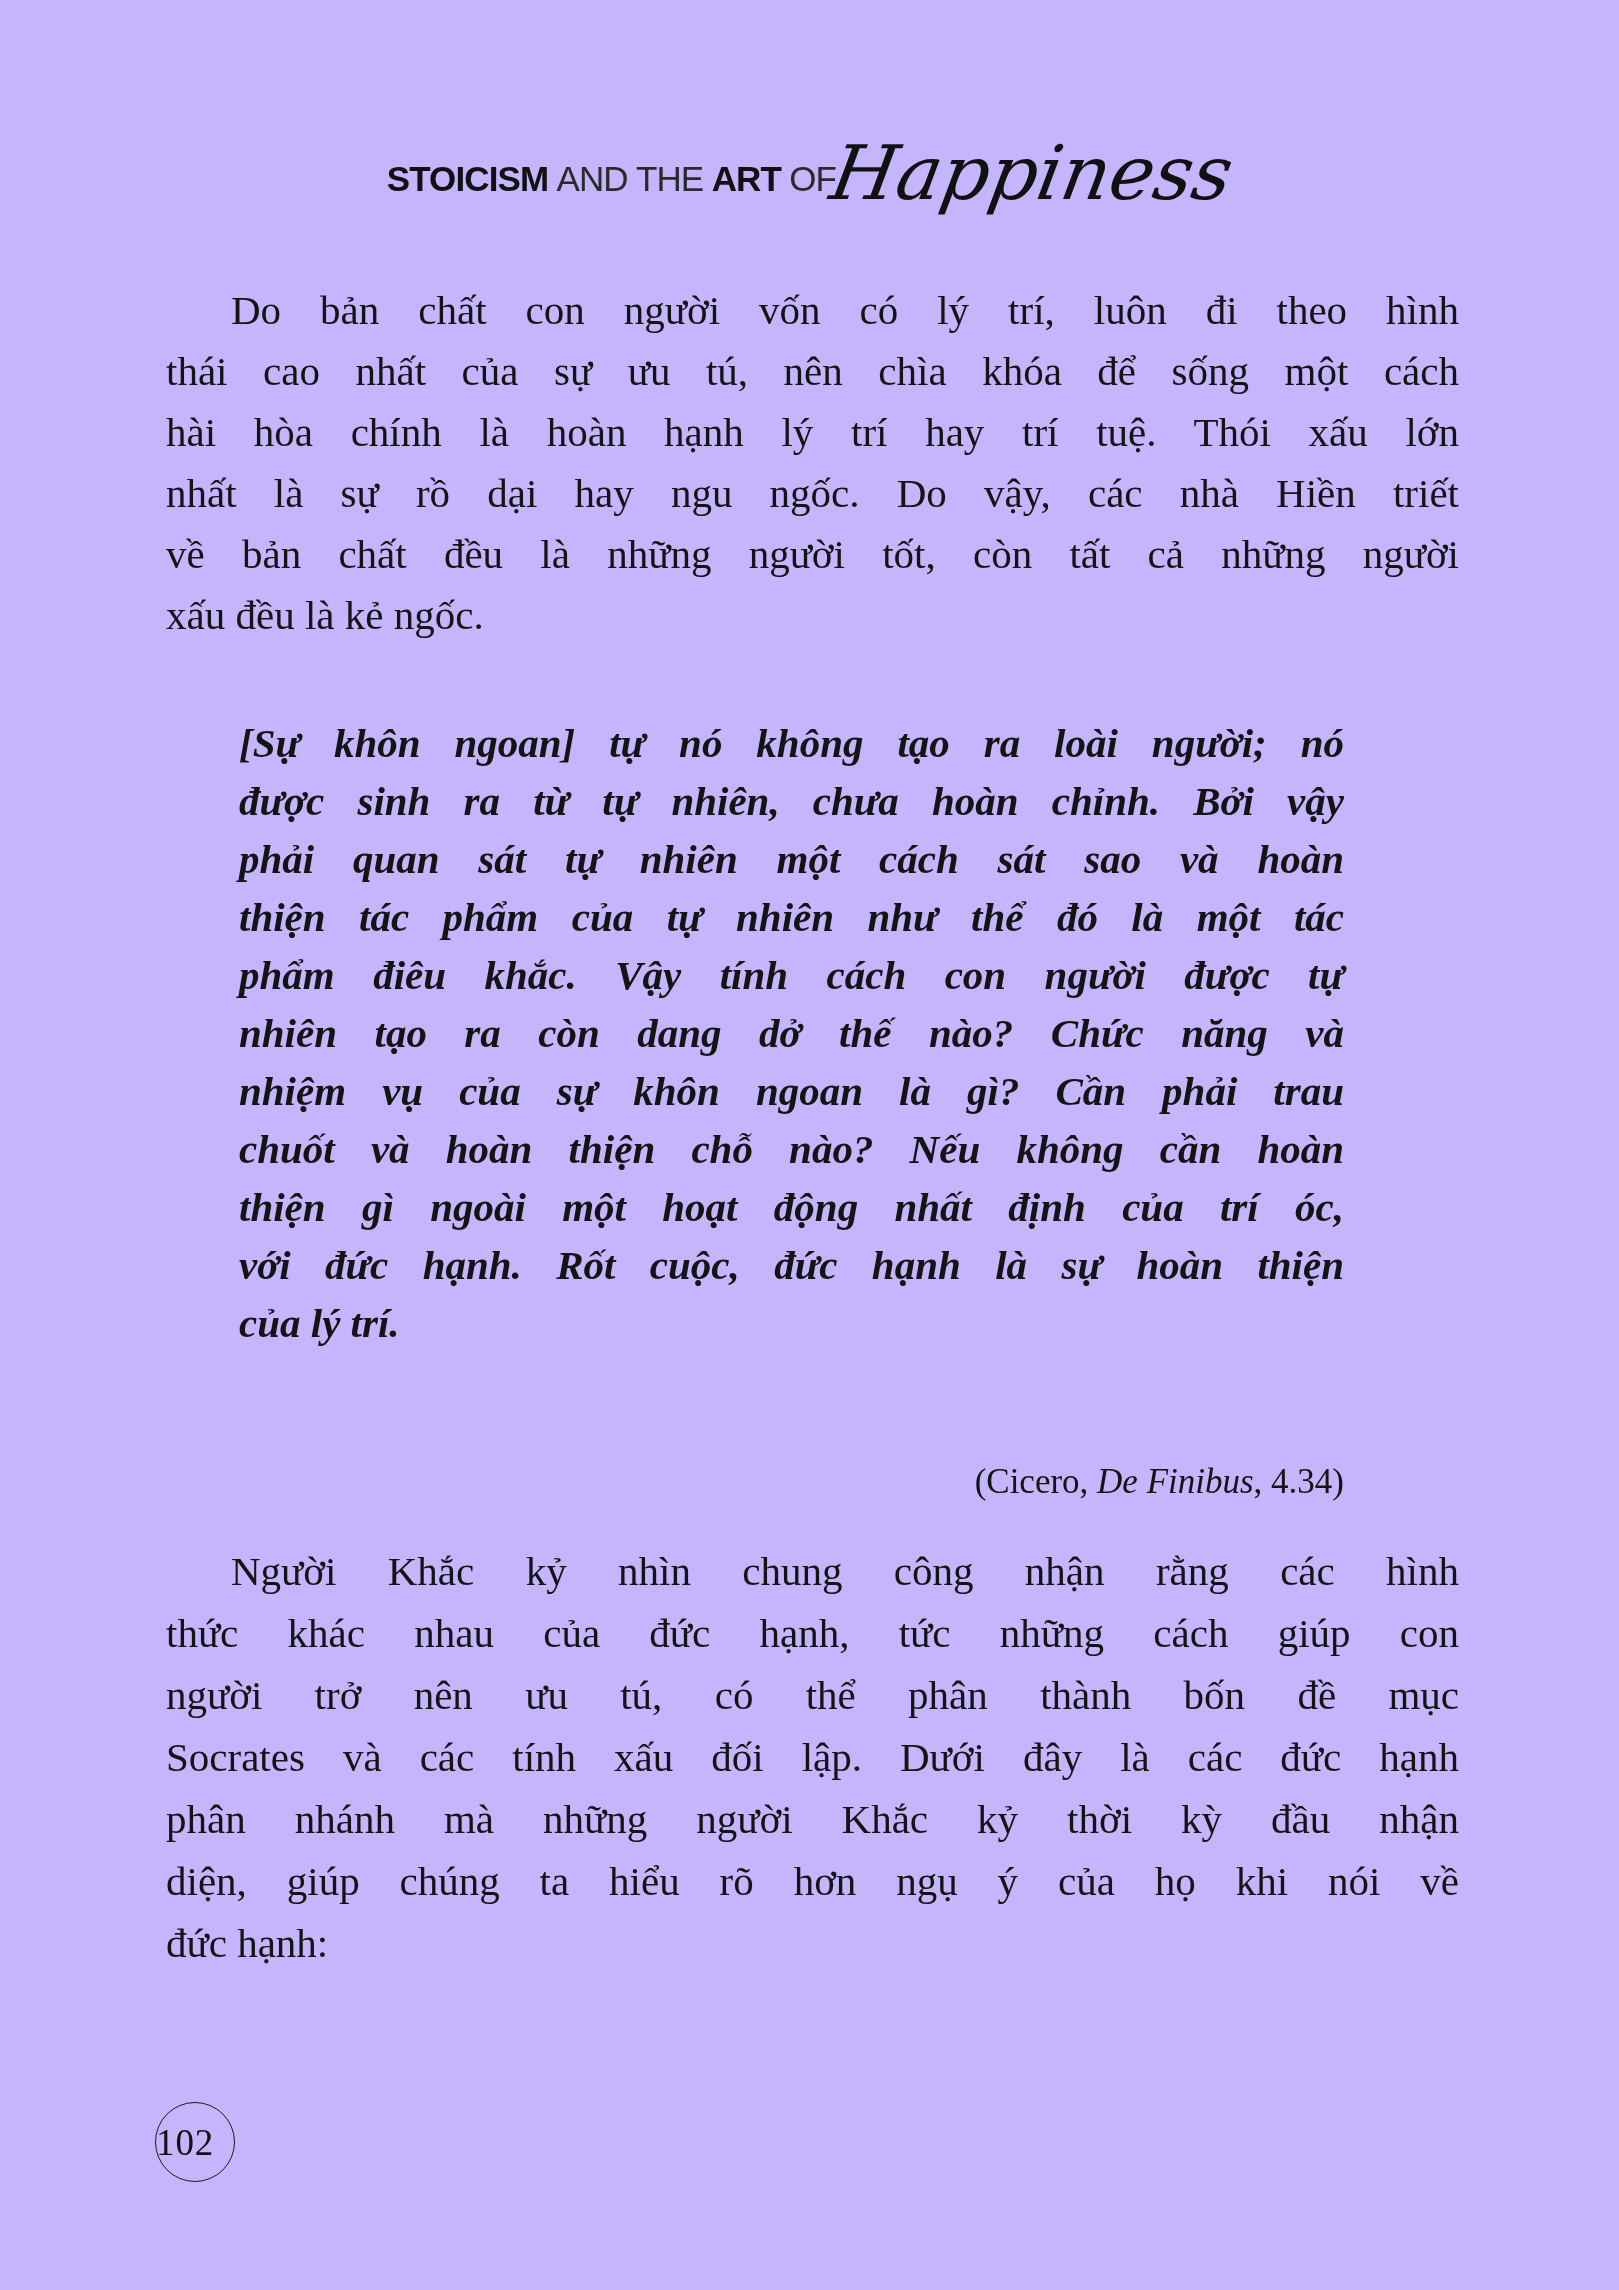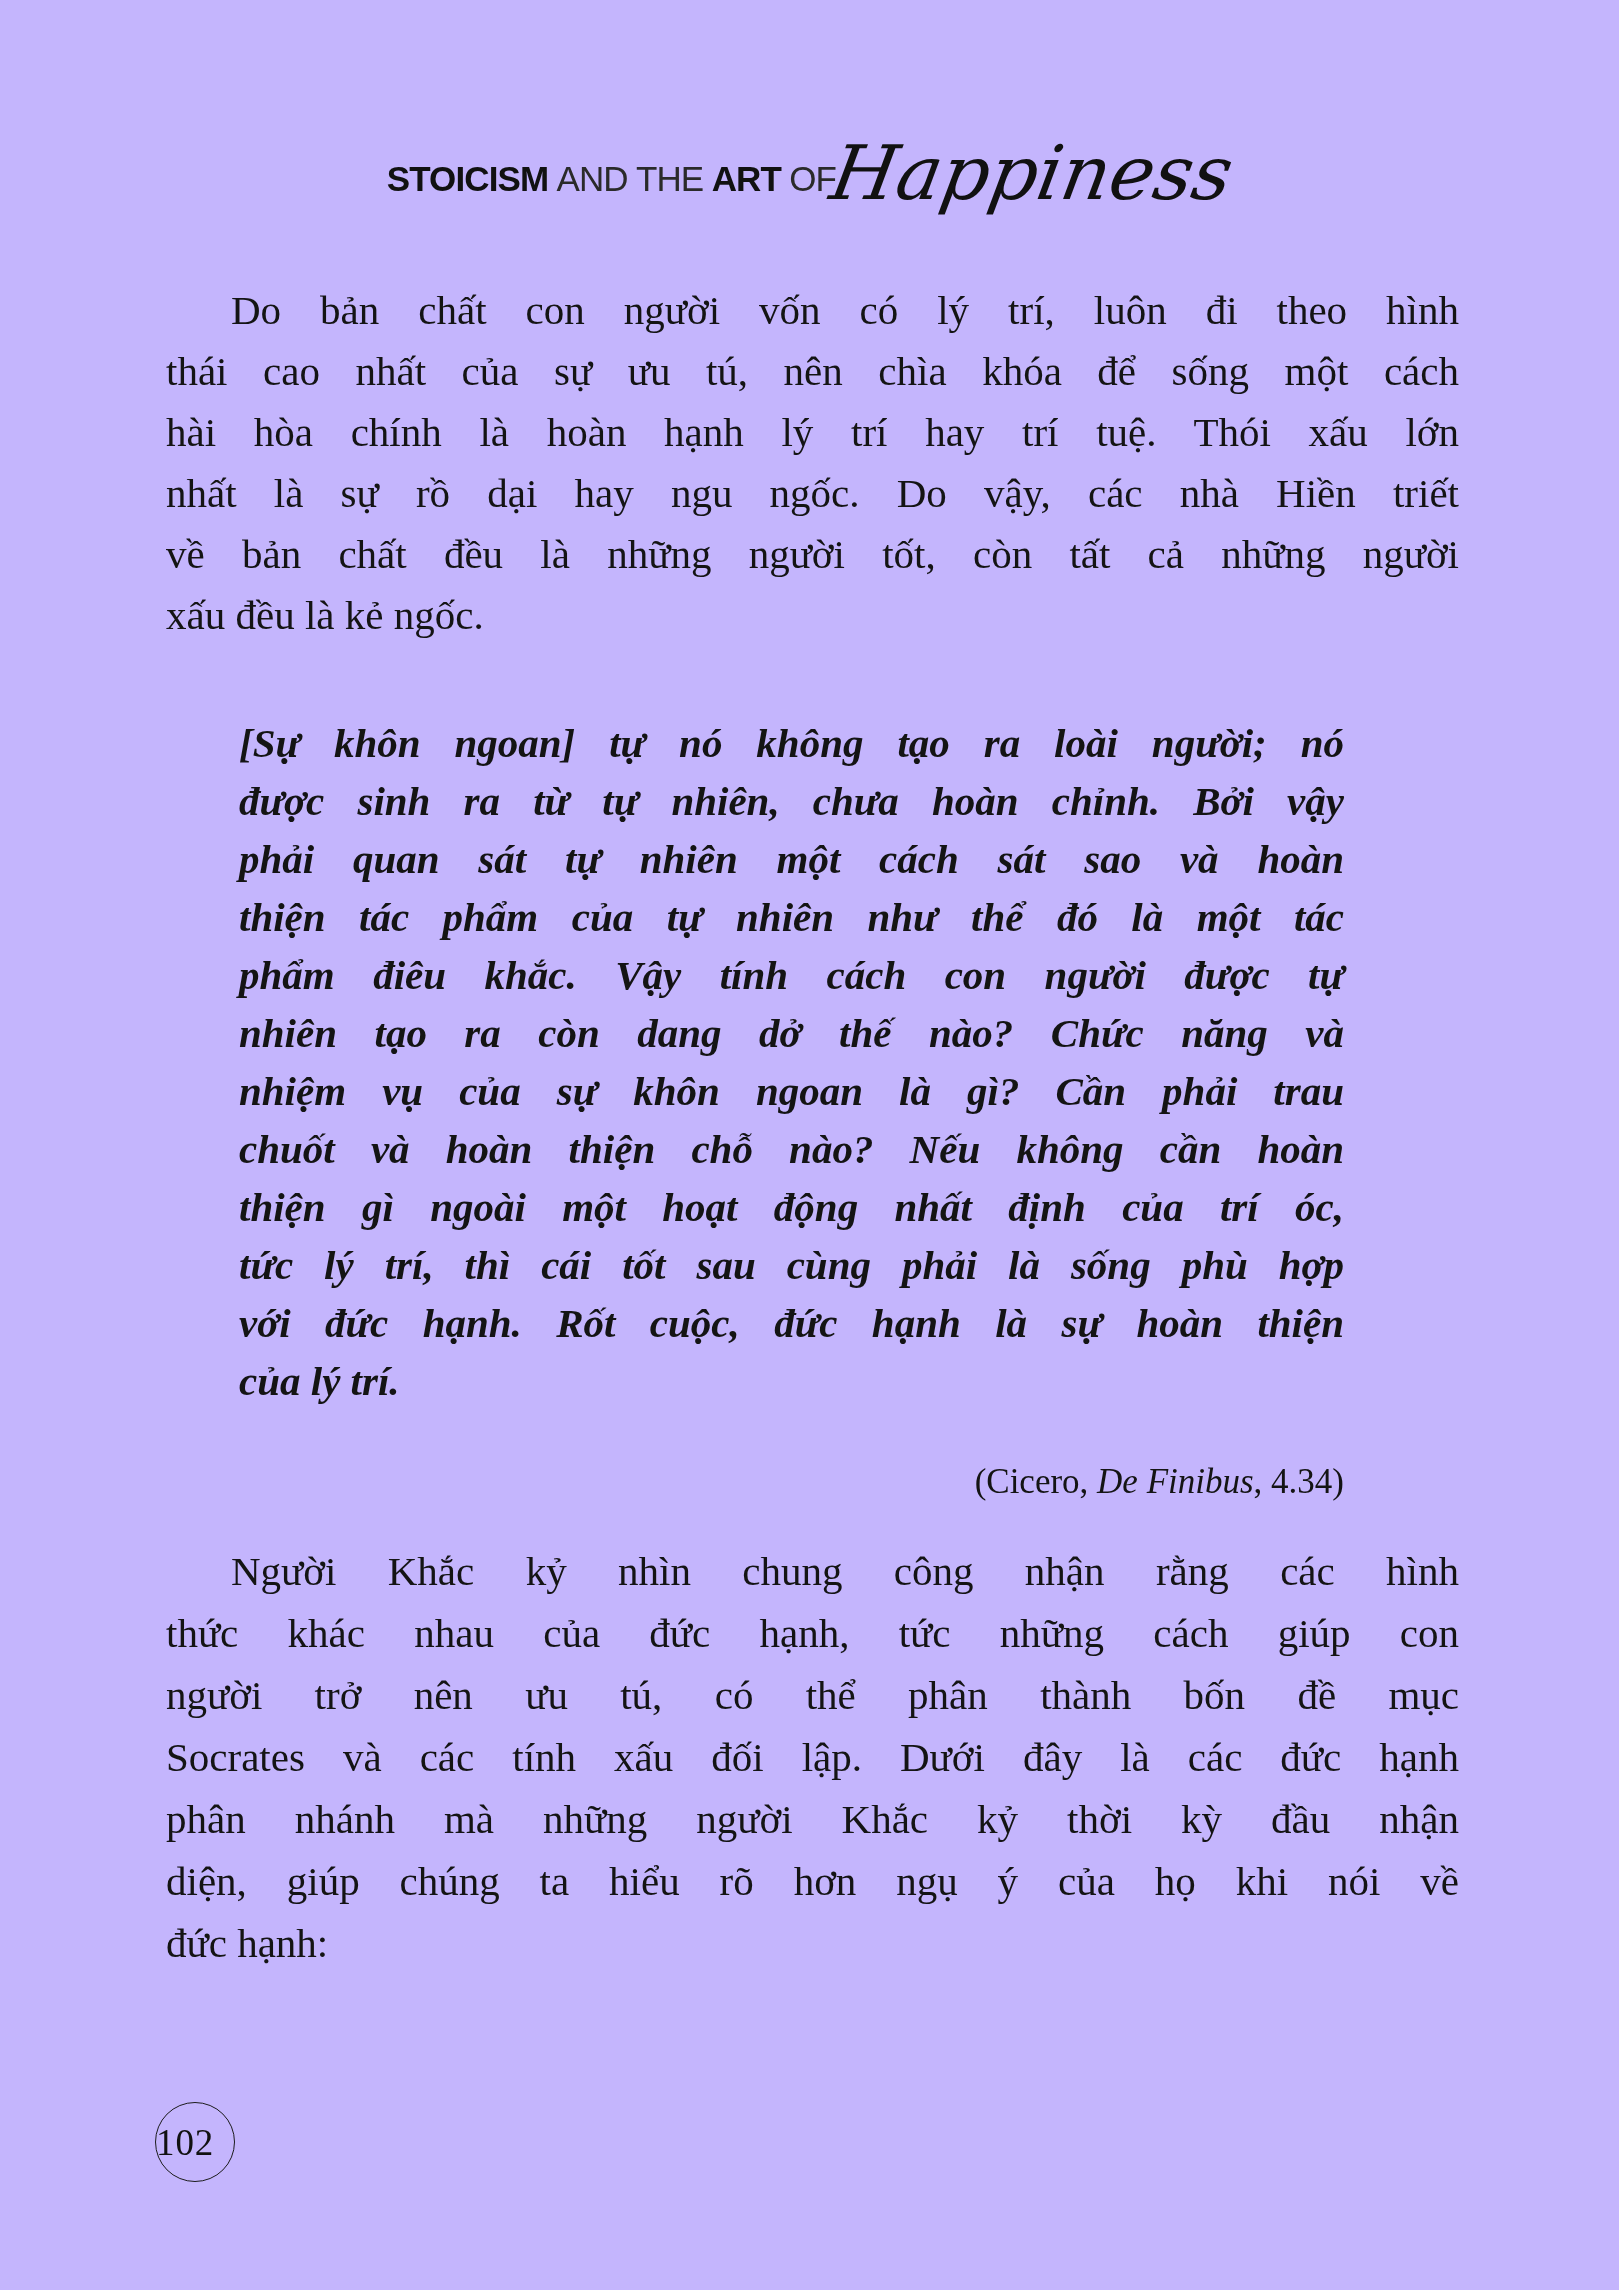--- a/index.html
+++ b/index.html
@@ -99,21 +99,20 @@
   <div class="para quote">
     <div class="jline">[Sự khôn ngoan] tự nó không tạo ra loài người; nó</div>
     <div class="jline">được sinh ra từ tự nhiên, chưa hoàn chỉnh. Bởi vậy</div>
     <div class="jline">phải quan sát tự nhiên một cách sát sao và hoàn</div>
     <div class="jline">thiện tác phẩm của tự nhiên như thể đó là một tác</div>
     <div class="jline">phẩm điêu khắc. Vậy tính cách con người được tự</div>
     <div class="jline">nhiên tạo ra còn dang dở thế nào? Chức năng và</div>
     <div class="jline">nhiệm vụ của sự khôn ngoan là gì? Cần phải trau</div>
     <div class="jline">chuốt và hoàn thiện chỗ nào? Nếu không cần hoàn</div>
     <div class="jline">thiện gì ngoài một hoạt động nhất định của trí óc,</div>
-    <div class="jline">tức lý trí, thì cái tốt sau cùng phải là sống phù hợp</div>
     <div class="jline">với đức hạnh. Rốt cuộc, đức hạnh là sự hoàn thiện</div>
     <div class="jline lastline">của lý trí.</div>
   </div>
 
   <div class="attribution"><span>(Cicero, </span><span class="work">De Finibus</span><span>, 4.34)</span></div>
 
   <div class="para p2">
     <div class="jline findent">Người Khắc kỷ nhìn chung công nhận rằng các hình</div>
     <div class="jline">thức khác nhau của đức hạnh, tức những cách giúp con</div>
     <div class="jline">người trở nên ưu tú, có thể phân thành bốn đề mục</div>

